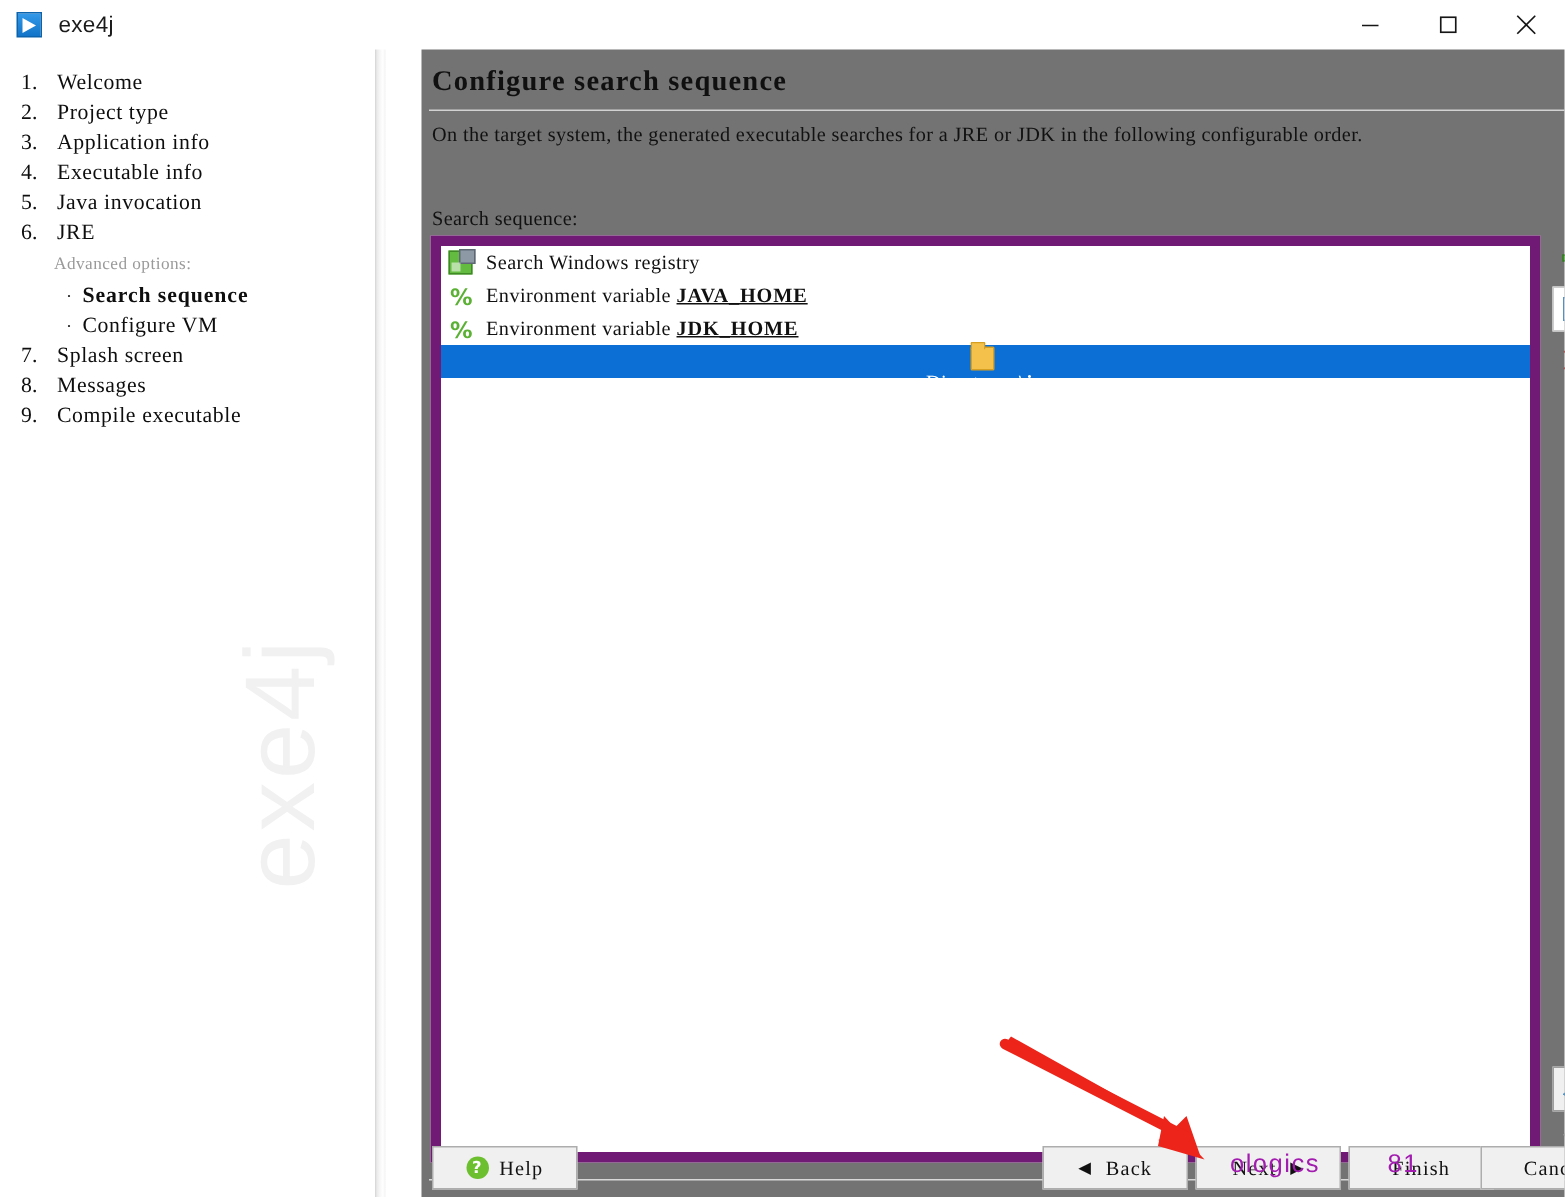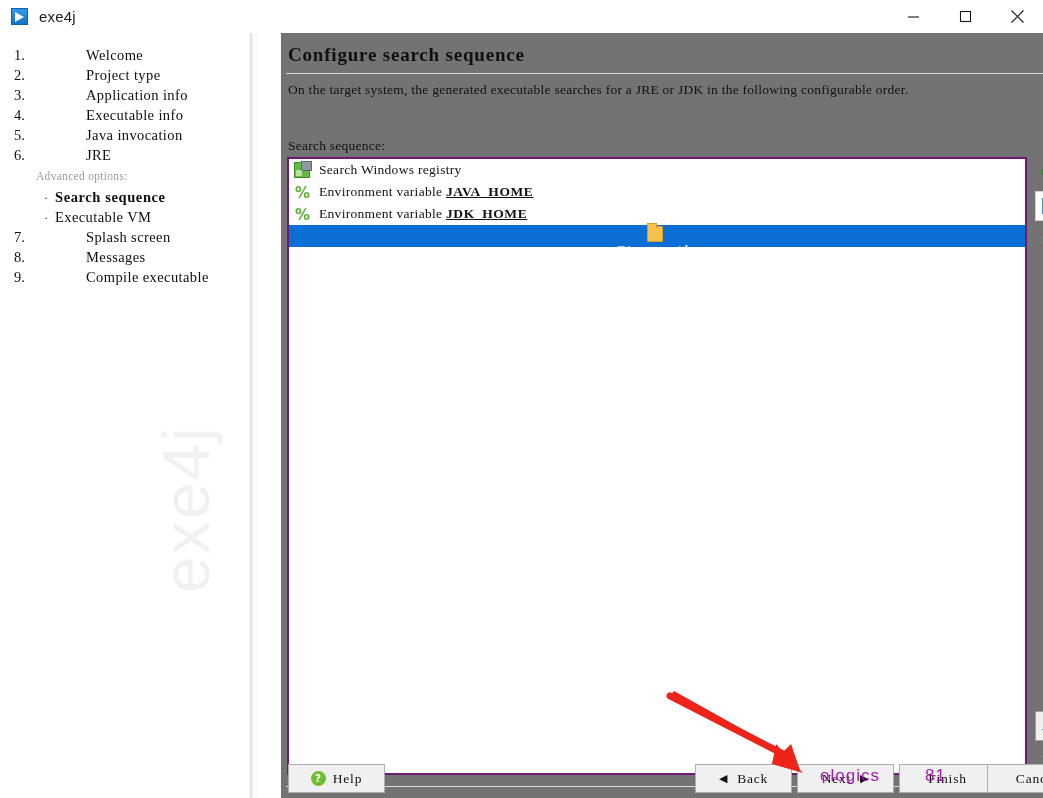--- a/index.html
+++ b/index.html
@@ -76,21 +76,21 @@
   .step {
     display: flex;
     font-size: 14.5px;
     color: #0e0e0e;
     line-height: 20px;
     margin-bottom: 0px;
     height: 20px;
     white-space: nowrap;
   }
   .step .num { width: 24px; flex: 0 0 24px; }
-  .step .lbl { letter-spacing: 0.4px; margin-left: 48px; }
+  .step .lbl { letter-spacing: 0.4px; }
   .advanced-label {
     font-size: 11.5px;
     color: #9a9a9a;
     margin: 3px 0 3px 22px;
     letter-spacing: 0.3px;
     height: 16px;
     line-height: 16px;
   }
   .subitem {
     display: flex;
@@ -156,21 +156,21 @@
     font-size: 13.5px;
     color: #111;
     letter-spacing: 0.25px;
   }
 
   
   #listbox {
     position: absolute; left: 6px; top: 124px;
     width: 740px; height: 618px;
     background: #ffffff;
-    border: 2px solid #701a75;
+    border: 7px solid #701a75;
     overflow: hidden;
   }
   .list-row {
     display: flex;
     align-items: center;
     height: 22px;
     padding-left: 5px;
     font-size: 13.5px;
     color: #111;
     letter-spacing: 0.3px;
@@ -372,21 +372,21 @@
       </div>
 
       <div class="advanced-label">Advanced options:</div>
 
       <div class="subitem active">
         <span class="bullet">·</span>
         <span class="sublbl">Search sequence</span>
       </div>
       <div class="subitem">
         <span class="bullet">·</span>
-        <span class="sublbl">Executable VM</span>
+        <span class="sublbl">Configure VM</span>
       </div>
 
       <div class="step">
         <span class="num">7.</span>
         <span class="lbl">Splash screen</span>
       </div>
       <div class="step">
         <span class="num">8.</span>
         <span class="lbl">Messages</span>
       </div>

